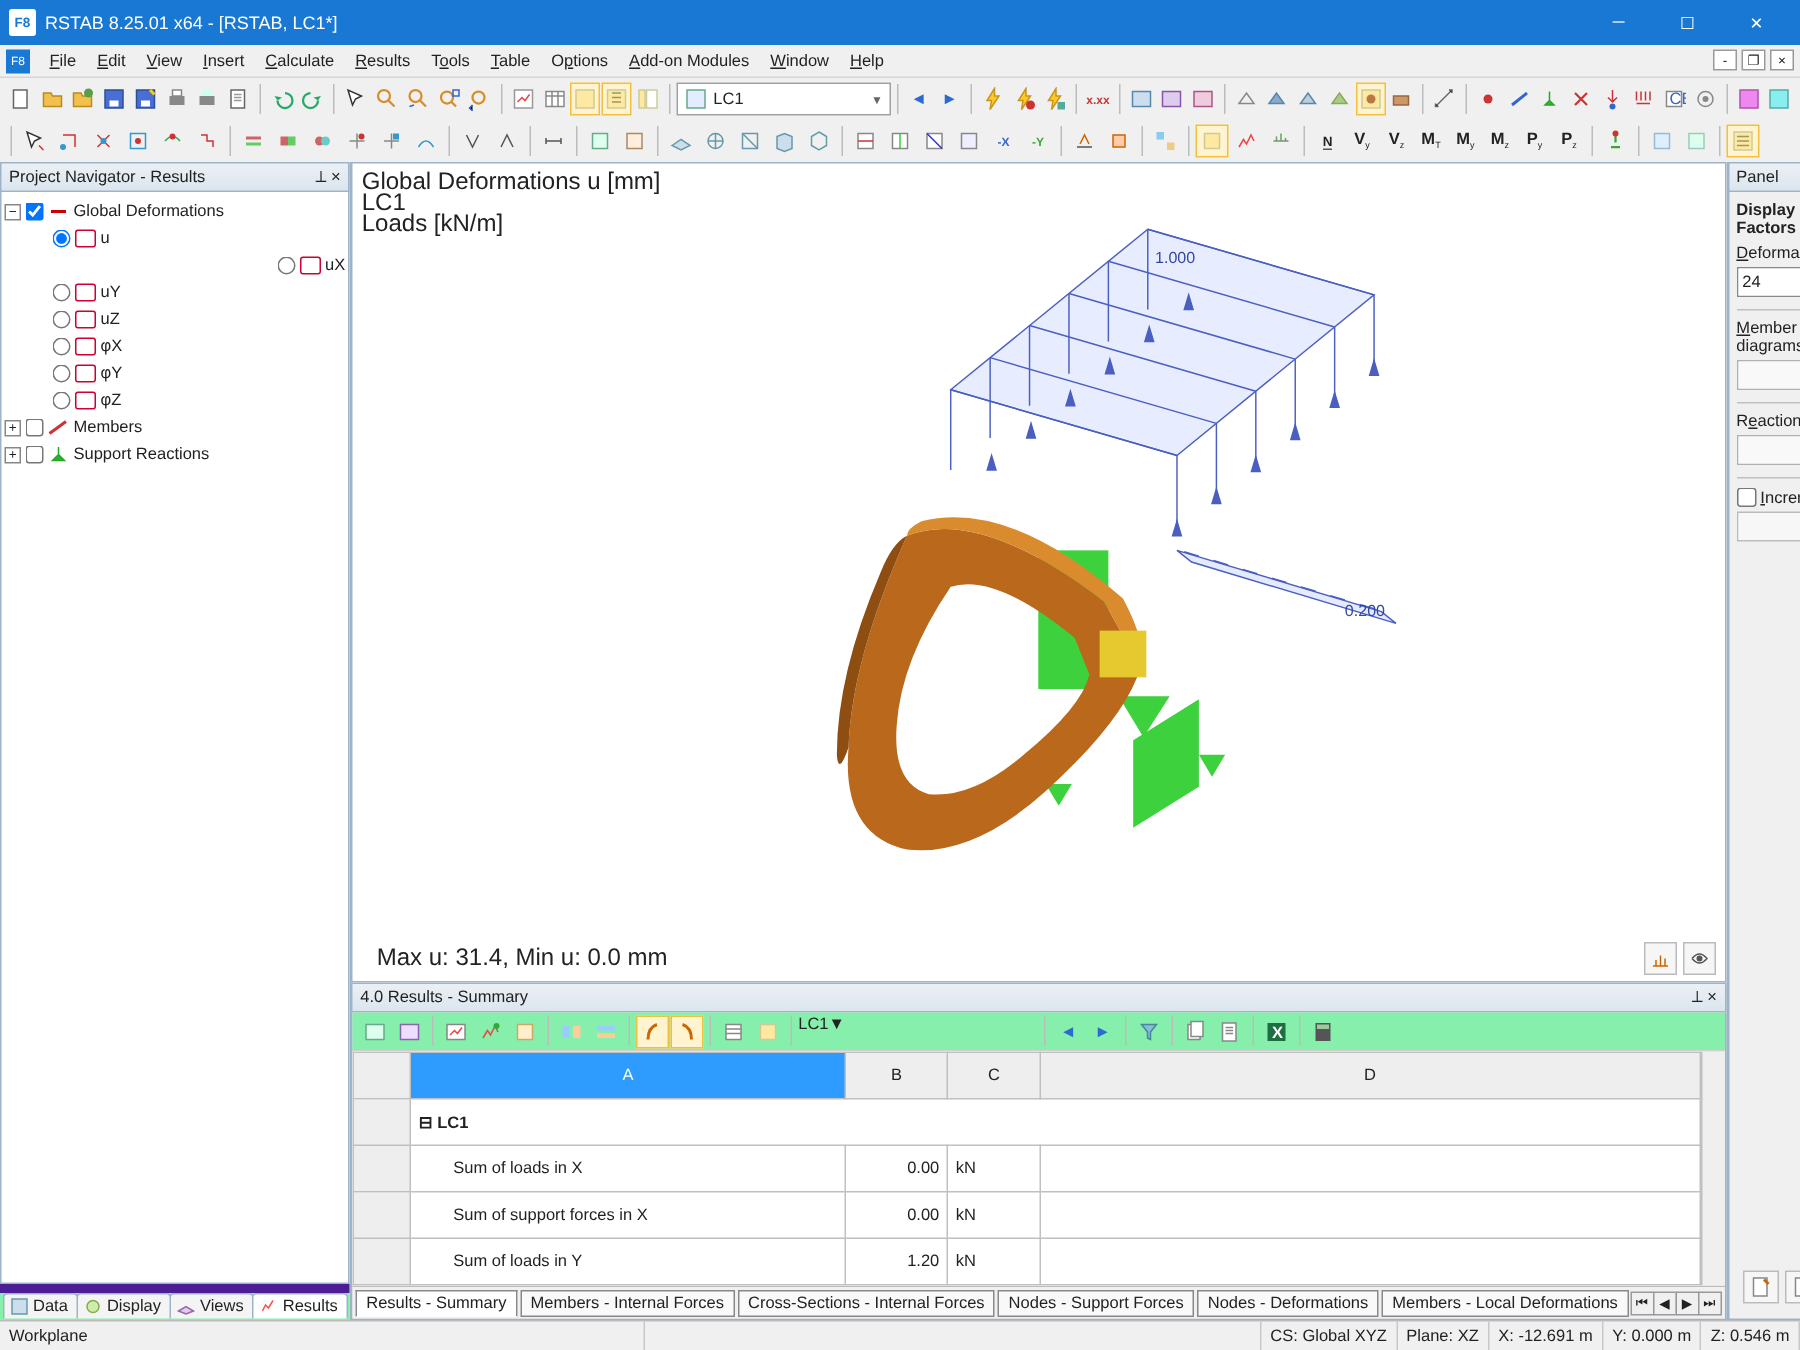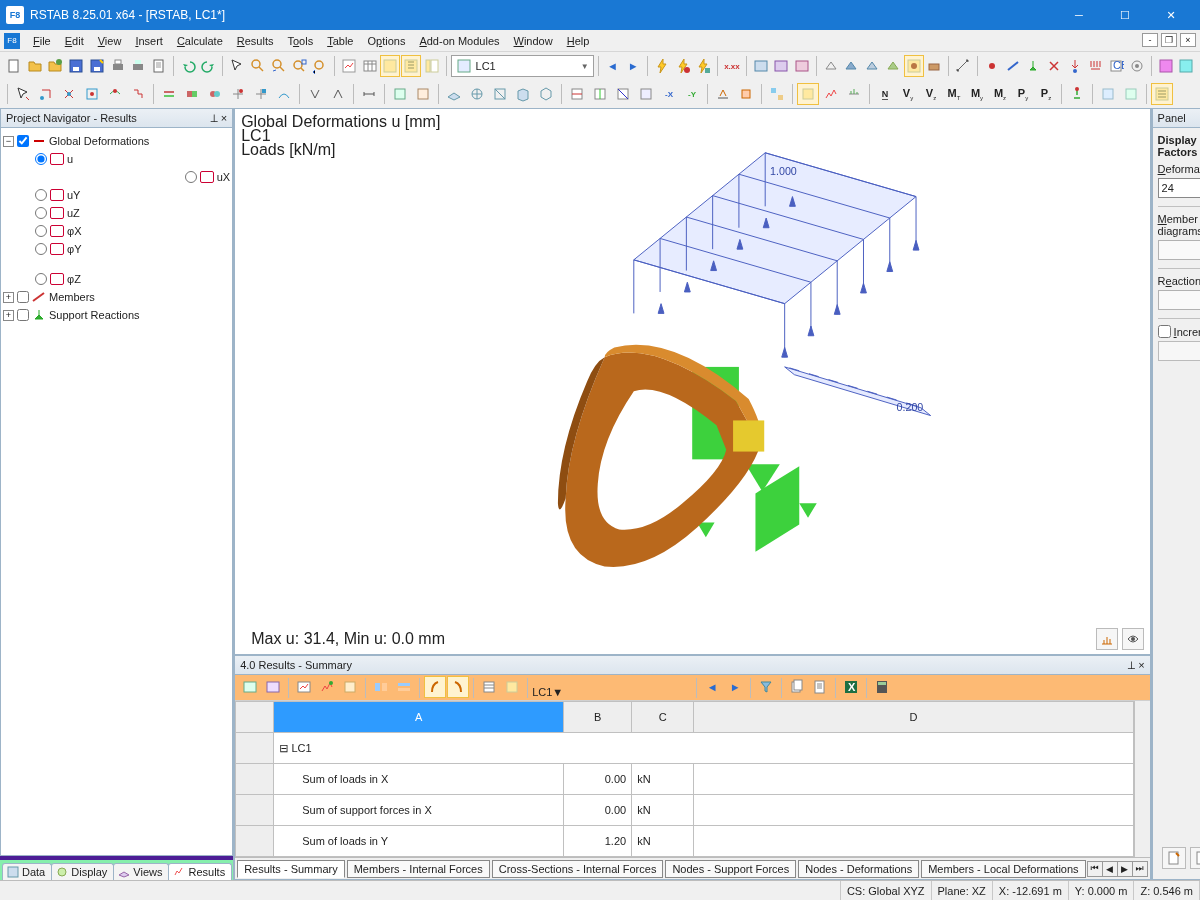--- a/index.html
+++ b/index.html
@@ -30,33 +30,33 @@
 .pane-hdr .ctrls span{cursor:pointer}
 .tree{flex:1;background:#fff;border:1px solid #9db4c8;border-top:none;overflow:auto;padding:4px 2px}
 .tnode{display:flex;align-items:center;gap:3px;height:18px;padding-left:2px}
 .tnode .exp{width:11px;height:11px;border:1px solid #888;display:flex;align-items:center;justify-content:center;font-size:9px;line-height:1;background:#fff}
 .tnode input[type=checkbox]{width:12px;height:12px}
 .tnode input[type=radio]{width:12px;height:12px}
 .tnode .ic{width:14px;height:12px;display:inline-block}
 .ic-def{background:linear-gradient(#cc0000,#cc0000) center/10px 2px no-repeat}
 .ic-u{border:1px solid #c03;border-radius:2px}
 .tnode .lbl{font-size:11px}
-.navtabs{height:24px;display:flex;align-items:flex-end;background:#86efac;border-top:4px solid #4c1d95;padding:0 2px;gap:0}
+.navtabs{height:24px;display:flex;align-items:flex-start;background:#86efac;border-top:6px solid #4c1d95;padding:0 2px;gap:0}
 .navtab{border:1px solid #9db4c8;border-bottom:none;background:#f4f4f4;padding:2px 6px 2px 4px;display:flex;align-items:center;gap:3px;font-size:11px;border-radius:3px 3px 0 0;margin-right:-1px}
 .navtab.active{background:#fff}
 .navtab svg{width:12px;height:12px}
 
 .center{flex:1;display:flex;flex-direction:column}
 .viewport{flex:1;background:#fff;border:1px solid #9db4c8;position:relative;overflow:hidden}
 .vp-text{position:absolute;font-size:16px}
 .vp-bottom-icons{position:absolute;right:6px;bottom:4px;display:flex;gap:4px}
 .vp-bottom-icons .tb{border:1px solid #bbb;background:#f6f6f6}
 
 .bottompane{height:205px;display:flex;flex-direction:column;border:1px solid #9db4c8;border-top:none}
-.res-toolbar{height:26px;background:#fdba74;display:flex;align-items:flex-end;padding:2px 4px;gap:1px;border-bottom:1px solid #d0d0d0}
+.res-toolbar{height:26px;background:#86efac;display:flex;align-items:flex-start;padding:2px 4px;gap:1px;border-bottom:1px solid #d0d0d0}
 .gridwrap{flex:1;overflow:hidden;position:relative;background:#f0f0f0;display:flex}
 table.grid{border-collapse:collapse;background:#fff;table-layout:fixed}
 table.grid th,table.grid td{border:1px solid #c0c0c0;padding:1px 5px;font-size:11px;height:17px;overflow:hidden;white-space:nowrap}
 table.grid th{background:#eeeeee;font-weight:normal;text-align:center}
 table.grid th.colA{background:#2e9bff;color:#fff}
 .rowhdr{background:#eeeeee;width:38px}
 table.grid td.val{text-align:right}
 .scrollbar-v{width:16px;background:#efefef;border-left:1px solid #c0c0c0}
 .restabs{height:22px;display:flex;align-items:center;background:#f0f0f0;border-top:1px solid #bcbcbc;padding:0 2px}
 .restab{border:1px solid #888;background:#f9f9f9;padding:2px 6px;font-size:11px;margin-right:2px;white-space:nowrap}
@@ -669,21 +669,21 @@
           <div class="tnode" style="padding-left: 32px;">
             <input type="radio" name="defres" style="">
   <span class="ic ic-u"></span>
   <span class="lbl">φX</span>
           </div>
           <div class="tnode" style="padding-left: 32px;">
             <input type="radio" name="defres" style="">
   <span class="ic ic-u"></span>
   <span class="lbl">φY</span>
           </div>
-          <div class="tnode" style="padding-left: 32px; margin-top: 12px;">
+          <div class="tnode" style="padding-left: 32px;">
             <input type="radio" name="defres" style="">
   <span class="ic ic-u"></span>
   <span class="lbl">φZ</span>
           </div>
         </div>
       <div class="tnode" style="padding-left:0">
         <span class="exp">+</span>
         <input type="checkbox" style="">
         <svg width="14" height="12">
             <path d="M1 10L12 2" stroke="#c33" stroke-width="2"></path>
@@ -912,21 +912,21 @@
           <tbody>
               <tr>
             <th class="rowhdr"></th>
             <th class="colA">A</th>
             <th>B</th>
             <th>C</th>
             <th>D</th>
           </tr>
           <tr>
                 <th class="rowhdr"></th>
-                <td colspan="4" style="font-weight:normal">⊟ <span>LC1</span></td>
+                <td colspan="4" style="font-weight:bold">⊟ <span>LC1</span></td>
               </tr>
           </tbody>
             <tbody id="result-rows">
               <tr>
                 <th class="rowhdr"></th>
                 <td style="padding-left:28px">Sum of loads in X</td>
                 <td class="val">0.00</td>
                 <td>kN</td>
                 <td></td>
               </tr>
@@ -1011,19 +1011,20 @@
               <rect x="3" y="2" width="9" height="12" fill="#fff" stroke="#888"></rect>
               <rect x="8" y="8" width="6" height="6" fill="#cde" stroke="#69a"></rect>
             </svg>
           </div>
       </div>
     </div>
   </div>
 </div>
 
 <div class="statusbar">
+  <div class="cell" style="width:430px">Workplane</div>
   <div class="cell" style="flex:1"></div>
   <div class="cell">CS: Global XYZ</div>
   <div class="cell">Plane: XZ</div>
   <div class="cell">X:  -12.691 m</div>
   <div class="cell">Y:  0.000 m</div>
   <div class="cell">Z:  0.546 m</div>
 </div>
 
 </body></html>

